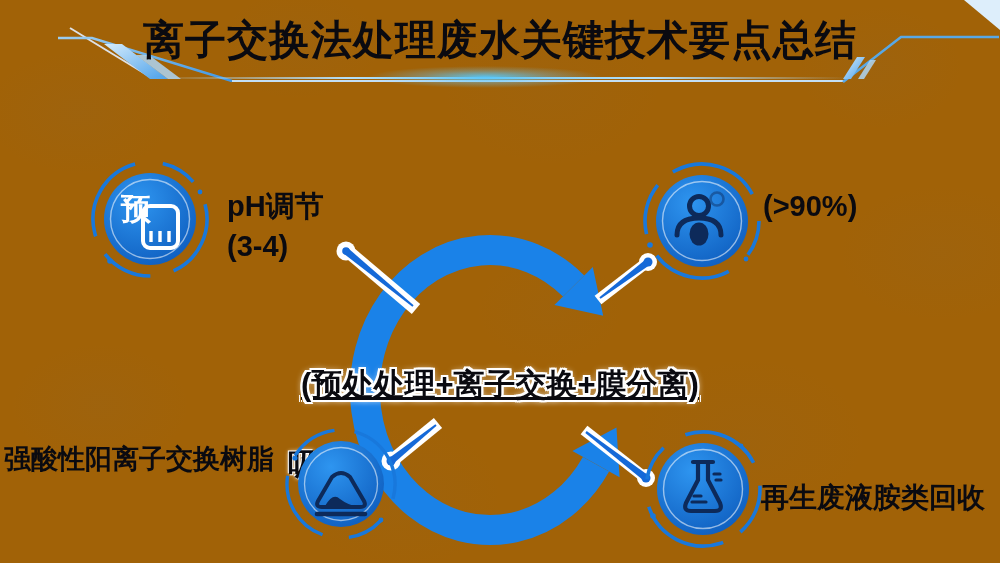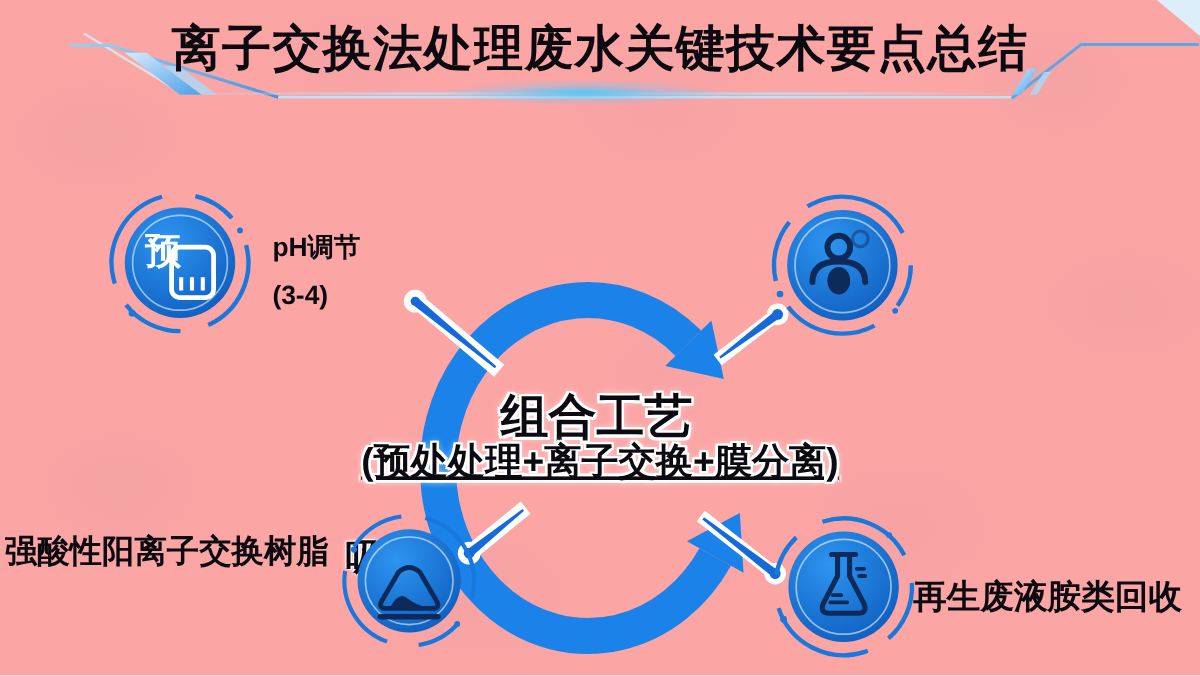--- a/index.html
+++ b/index.html
@@ -1,18 +1,18 @@
 <!DOCTYPE html>
 <html><head>
 <meta charset="utf-8">
 <style>
   html,body{margin:0;padding:0;background:#fff;}
   .stage{
     position:relative;width:1000px;height:563px;overflow:hidden;
-    background:#fca5a5;
+    background:#a16207;
     font-family:"Liberation Sans","DejaVu Sans",sans-serif;
   }
   
   .stage::before{
     content:"";position:absolute;inset:0;pointer-events:none;
     background-image:
       radial-gradient(140px 90px at 8% 20%,rgba(110,115,125,.05),transparent 70%),
       radial-gradient(120px 80px at 30% 8%,rgba(110,115,125,.045),transparent 70%),
       radial-gradient(160px 110px at 55% 16%,rgba(110,115,125,.04),transparent 70%),
       radial-gradient(120px 90px at 88% 12%,rgba(110,115,125,.05),transparent 70%),
@@ -32,21 +32,21 @@
   .glowline{
     left:150px;top:77px;width:700px;height:2px;
     background:linear-gradient(90deg,transparent,#b4def7 28%,#86d2f8 50%,#b4def7 72%,transparent);
   }
   .glow{
     left:368px;top:66px;width:234px;height:22px;
     background:radial-gradient(closest-side,rgba(86,199,250,.95),rgba(110,200,250,.35) 55%,transparent);
   }
   
   .lbl{color:#0a0a10;font-weight:900;white-space:nowrap;}
-  .lbl div{line-height:40px;font-size:22px;}
+  .lbl div{line-height:40px;font-size:29px;}
   .lbl-tl{left:227px;top:186px;}
   .lbl-tr{left:763px;top:186px;}
   .lbl-bl{left:4px;top:443px;}
   .lbl-bl div{line-height:32px;font-size:27px;text-align:right;}
   .lbl-br{left:761px;top:469px;margin-top:12px;}
   .lbl-br div{font-size:28px;line-height:34px;}
   .badge-adsorption{
     left:288px;top:444px;font-size:31px;font-weight:900;color:#0a0a10;
     text-shadow:0 0 4px #fff,1px 1px 0 #fff,-1px -1px 0 #fff;
     white-space:nowrap;
@@ -113,21 +113,20 @@
     <polygon fill="#1569d8" points="93.2,273.7 136.6,235.8 135.4,234.2 88.8,268.3"></polygon>
     <polygon fill="#1569d8" points="350.1,74.8 300.6,108.8 299.4,107.2 345.9,69.2"></polygon>
     <polygon fill="#1569d8" points="348.1,285.2 286.7,241 285.3,243 343.9,290.8"></polygon>
 
     <circle cx="46" cy="61" r="3.8" fill="#1569d8"></circle>
     <circle cx="91" cy="271" r="4.5" fill="#1569d8"></circle>
     <circle cx="348" cy="72" r="4.5" fill="#1569d8"></circle>
     <circle cx="346" cy="288" r="4.5" fill="#1569d8"></circle>
   </svg>
 
-  <div class="abs ctext ctext-1 halo">组合工艺</div>
   <div class="abs ctext ctext-2 halo">(预处处理+离子交换+膜分离)</div>
 
   <div class="abs node" style="left:80px;top:149px;">
     <svg width="140" height="140" viewBox="-70 -70 140 140">
       <defs>
           <radialGradient id="gA" cx="38%" cy="30%" r="75%">
         <stop offset="0" stop-color="#2e95f0"></stop>
             <stop offset="1" stop-color="#0f5fc0"></stop>
       </radialGradient>
         </defs>
@@ -205,20 +204,21 @@
         <path d="M -9 7 H -2 M -11 13 H 3 M 11 -15 H 17 M 13 -9 H 18" stroke-width="3.2" stroke-linecap="round"></path>
       </g>
     </svg>
   </div>
 
   <div class="abs lbl lbl-tl">
     <div>pH调节</div>
     <div>(3-4)</div>
   </div>
   <div class="abs lbl lbl-tr">
+    <div>(&gt;90%)</div>
   </div>
   <div class="abs lbl lbl-bl">
     <div>强酸性阳离子交换树脂</div>
   </div>
   <div class="abs lbl lbl-br">
     <div>再生废液胺类回收</div>
   </div>
   <div class="abs badge-adsorption">吸附</div>
 
 </div>

